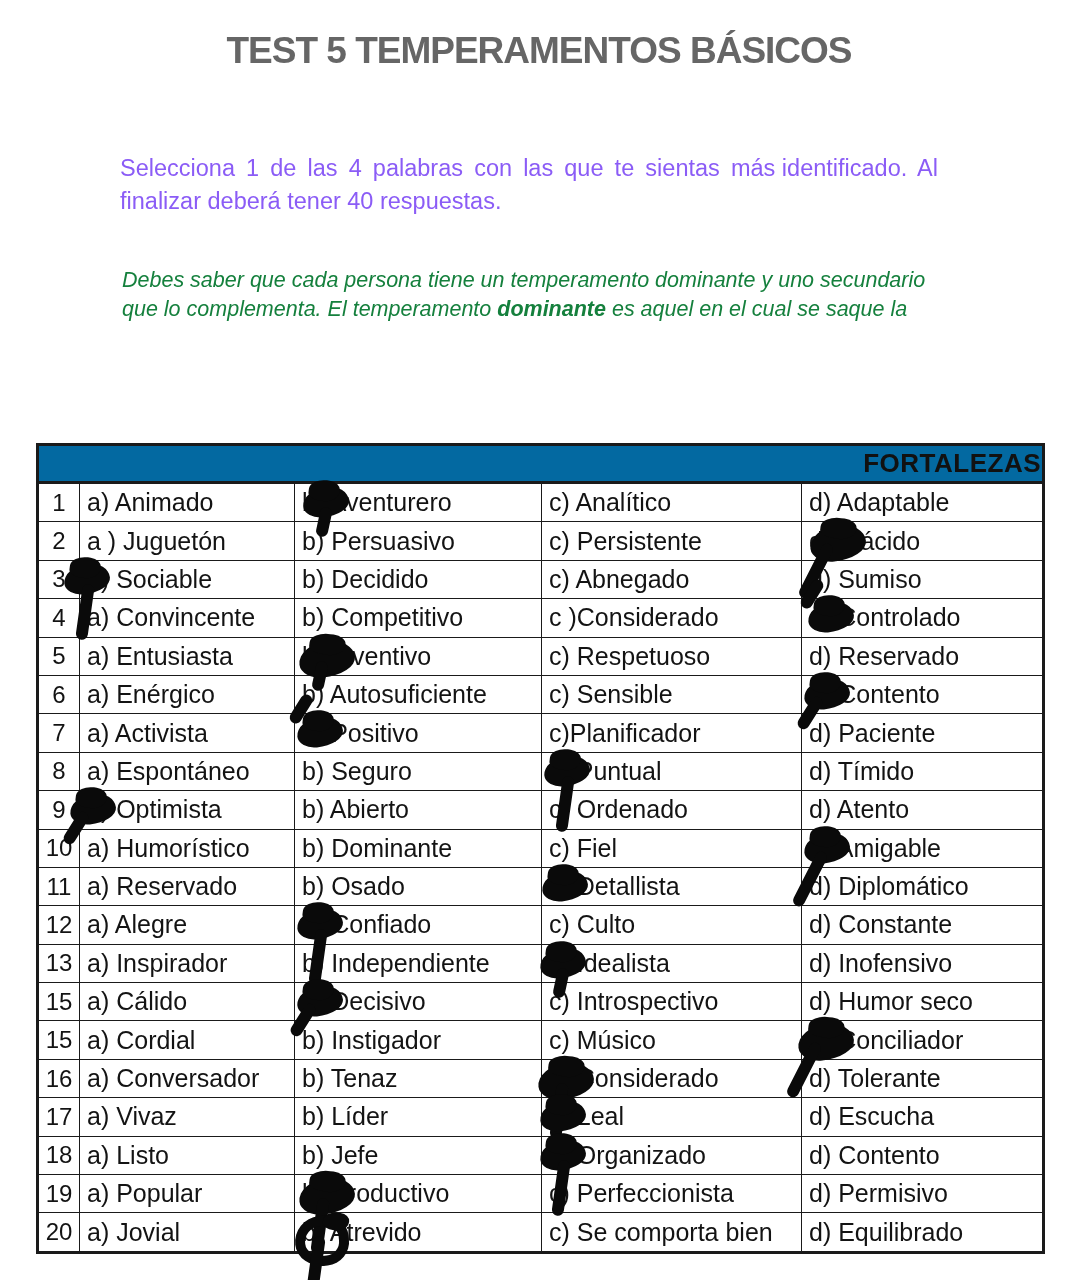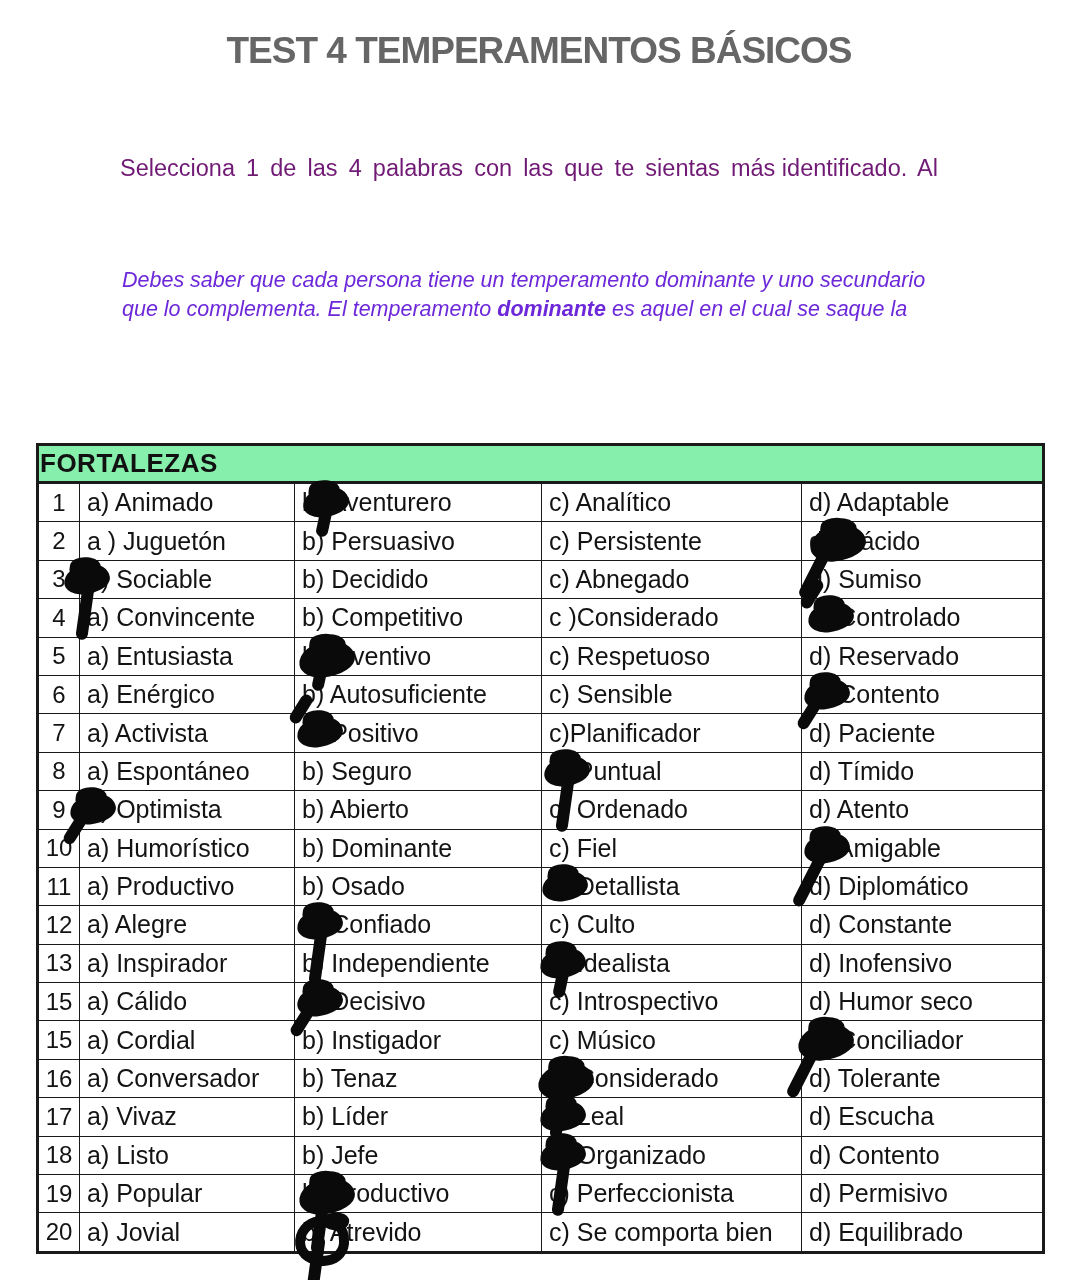--- a/index.html
+++ b/index.html
@@ -9,39 +9,39 @@
     font-family:"Liberation Sans", sans-serif;
     color:#1c1c1c;
   }
   .page-title{
     position:absolute;left:0;top:30px;width:1078px;margin:0;
     text-align:center;font-size:37px;font-weight:bold;
     letter-spacing:-1px;color:#666666;
   }
   .instructions{
     position:absolute;left:120px;top:152px;width:818px;margin:0;
-    font-size:23.5px;line-height:33px;color:#701a75;
+    font-size:23.5px;line-height:33px;color:#8b5cf6;
   }
   .jline{display:block;text-align:justify;text-align-last:justify;}
   .nb{display:inline-block;}
   .line2{display:block;text-align:left;}
   .note{
     position:absolute;left:122px;top:266px;width:810px;margin:0;
-    font-style:italic;font-size:21.5px;line-height:28.5px;color:#6d28d9;
+    font-style:italic;font-size:21.5px;line-height:28.5px;color:#15803d;
   }
   .note-line{display:block;}
   .note-line .b{font-weight:bold;}
   .ftable{
     position:absolute;left:36px;top:443px;
     border-collapse:collapse;table-layout:fixed;width:1006px;
     border:3px solid #1a1a1a;
   }
   .ftable th.header{
-    background:#86efac;height:33px;
-    font-size:26px;font-weight:bold;text-align:left;color:#111111;
+    background:#0369a1;height:33px;
+    font-size:26px;font-weight:bold;text-align:right;color:#111111;
     border-bottom:3px solid #1a1a1a;letter-spacing:0.5px;
   }
   .ftable td{
     border:1.6px solid #1a1a1a;height:37.4px;
     font-size:25px;vertical-align:middle;position:relative;
     color:#131313;
   }
   .ftable td.num{text-align:center;font-size:24px;padding:0;}
   .ftable td.opt{padding:0 2px 0 7px;white-space:nowrap;overflow:visible;}
   .opt-text{position:relative;z-index:1;}
@@ -66,28 +66,29 @@
   .mark.big .core::after{left:12px;width:36px;}
   .mark.ring .core{
     width:34px;height:30px;background:transparent;border:10px solid #0a0a0a;
     border-radius:50% 50% 46% 54% / 54% 46% 50% 50%;
   }
   .mark.ring .core::after{left:20px;top:-12px;width:26px;height:18px;}
 </style>
 </head>
 <body>
 
-<h1 class="page-title">TEST 4 TEMPERAMENTOS BÁSICOS</h1>
+<h1 class="page-title">TEST 5 TEMPERAMENTOS BÁSICOS</h1>
 
 <p class="instructions">
   <span class="jline">
     <span>Selecciona 1 de las 4 palabras con las que te sientas</span>
     <span class="nb">más identificado.</span>
     <span>Al</span>
   </span>
+  <span class="line2">finalizar deberá tener 40 respuestas.</span>
 </p>
 
 <div class="note" id="note">
     <div class="note-line"><span>Debes saber que cada persona tiene un temperamento dominante y uno secundario</span></div>
     <div class="note-line"><span>que lo complementa. El temperamento </span><span class="b">dominante</span><span> es aquel en el cual se saque la</span></div>
   </div>
 
 <table class="ftable" id="ftable">
   <colgroup>
     <col style="width:42px">
@@ -197,21 +198,21 @@
         <td class="opt"><span class="opt-text">a) Humorístico</span></td>
         <td class="opt"><span class="opt-text">b) Dominante</span></td>
         <td class="opt"><span class="opt-text">c) Fiel</span></td>
         <td class="opt"><span class="opt-text">d) Amigable</span><span class="mark long" data-tail="down-left" style="left: 2px;">
             <i class="core"></i>
             <i class="tail"></i>
           </span></td>
       </tr>
       <tr>
         <td class="num">11</td>
-        <td class="opt"><span class="opt-text">a) Productivo</span></td>
+        <td class="opt"><span class="opt-text">a) Reservado</span></td>
         <td class="opt"><span class="opt-text">b) Osado</span></td>
         <td class="opt"><span class="opt-text">c) Detallista</span><span class="mark" data-tail="none" style="left: 0px;">
             <i class="core"></i>
           </span></td>
         <td class="opt"><span class="opt-text">d) Diplomático</span></td>
       </tr>
       <tr>
         <td class="num">12</td>
         <td class="opt"><span class="opt-text">a) Alegre</span></td>
         <td class="opt"><span class="opt-text">b) Confiado</span><span class="mark long" data-tail="down" style="left: 2px;">

